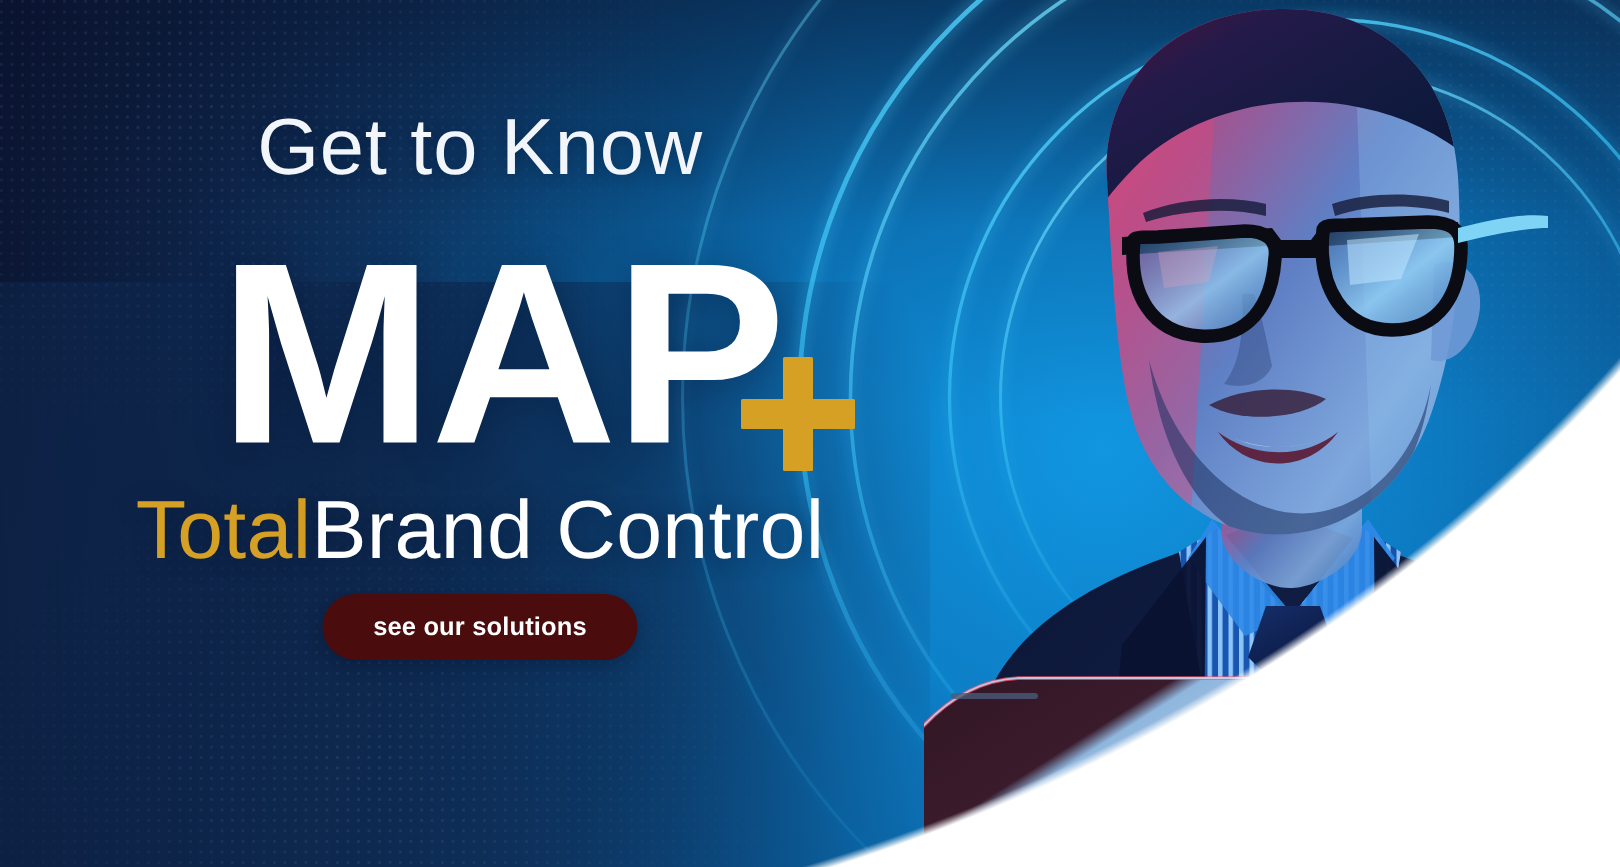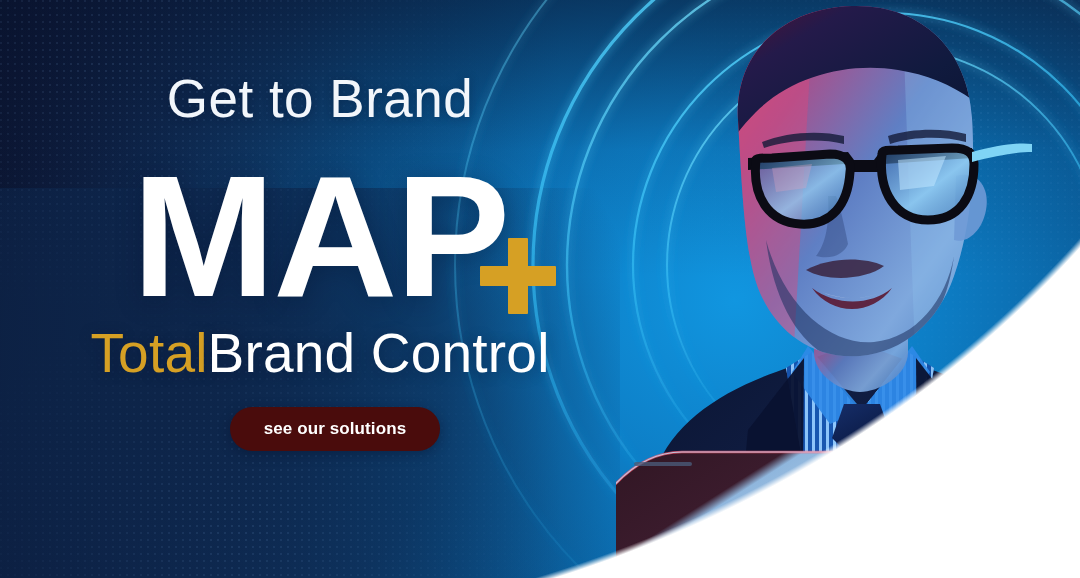--- a/index.html
+++ b/index.html
@@ -129,20 +129,21 @@
     text-shadow: 0 1px 10px rgba(0,20,50,0.40);
   }
 
   .wordmark-wrap {
     position: absolute;
     left: 0;
     top: 150px;
     width: 640px;
     text-align: center;
     line-height: 1;
+    padding-left: 14px;
   }
   .wordmark {
     position: relative;
     display: inline-block;
     color: #ffffff;
     font-size: 172px;
     font-weight: 700;
     letter-spacing: -2px;
     line-height: 1;
     text-shadow: 0 4px 26px rgba(0,16,44,0.34);
@@ -177,24 +178,23 @@
     line-height: 1;
     white-space: nowrap;
     text-shadow: 0 2px 14px rgba(0,18,46,0.36);
   }
   .subline .gold  { color: var(--gold, #d6a024); }
   .subline .white { color: #ffffff; }
 
   .cta-wrap {
     position: absolute;
     left: 0;
-    top: 407px;
+    top: 396px;
     width: 640px;
     text-align: center;
-    padding-left: 15px;
   }
   .cta {
     display: inline-block;
     background: var(--cta, #4a0c0c);
     color: #ffffff;
     font-size: 17px;
     font-weight: 700;
     letter-spacing: 0.1px;
     padding: 13px 34px 14px 34px;
     border: none;
@@ -377,21 +377,21 @@
           <ellipse cx="232" cy="496" rx="17" ry="15" fill="#1a1026"></ellipse>
           <ellipse cx="232" cy="496" rx="11" ry="9" fill="#3a2030"></ellipse>
 
           <rect x="18" y="462" width="58" height="4" rx="2" fill="#4a5a78" opacity="0.8"></rect>
         </g>
       </svg>
     </div>
 
     <div class="content">
 
-      <div class="eyebrow">Get to Brand</div>
+      <div class="eyebrow">Get to Know</div>
 
       <div class="wordmark-wrap">
         <span class="wordmark">
           <span>MAP</span>
           <span class="plus"></span>
         </span>
       </div>
 
       <div class="subline">
         <span class="gold">Total</span><span class="white">Brand Control</span>

